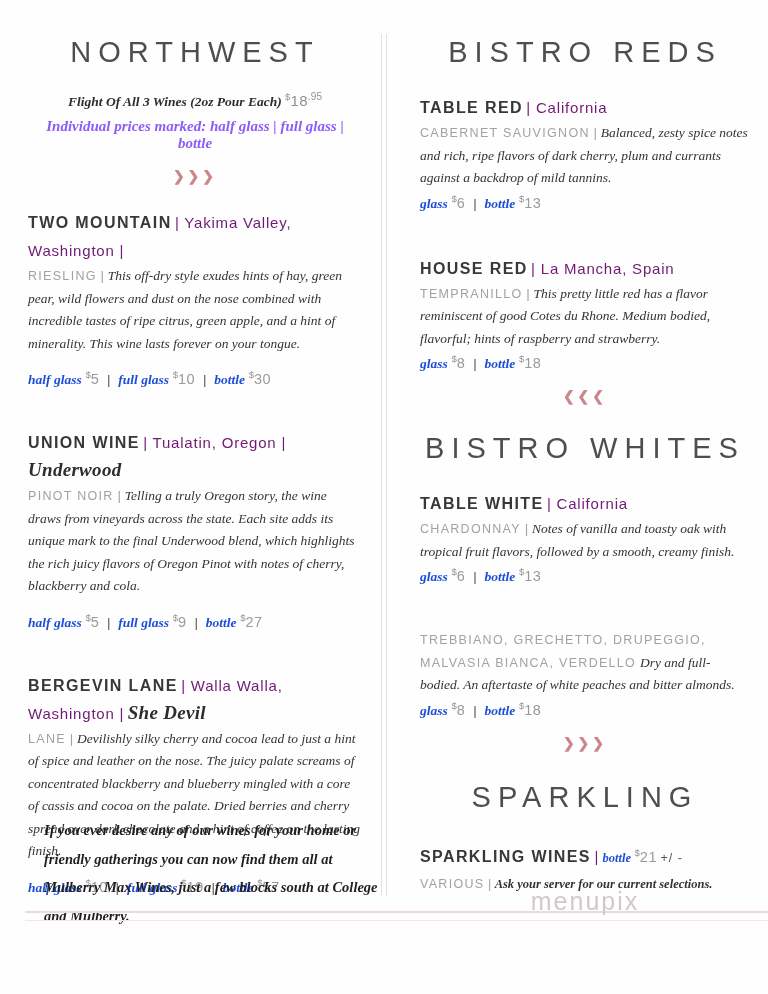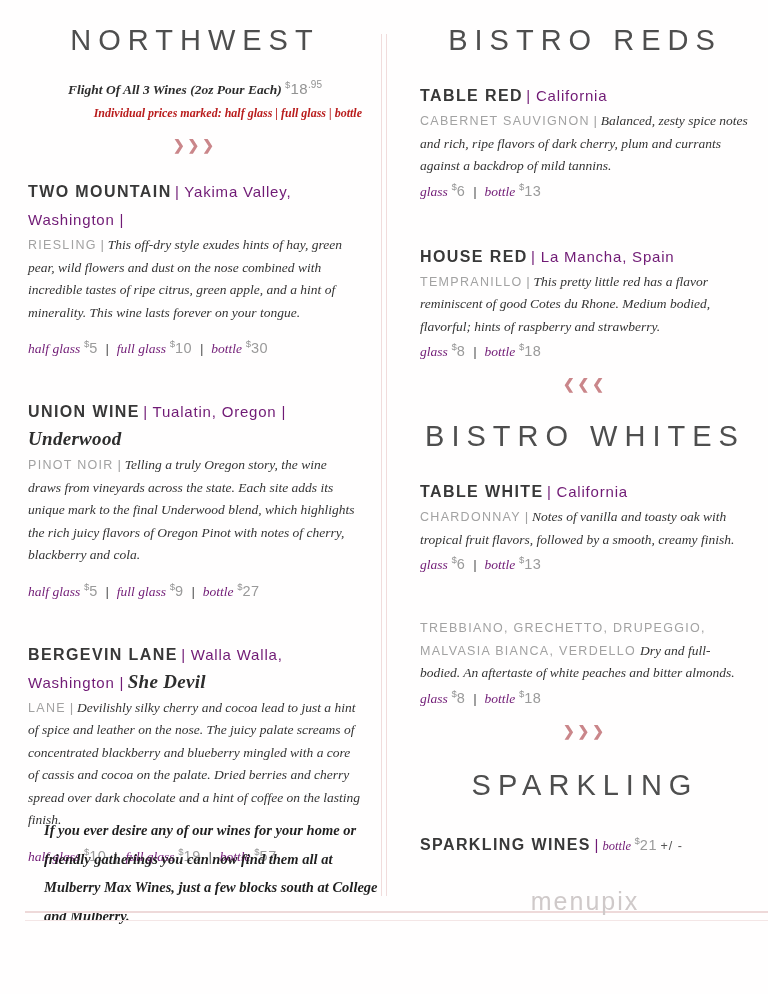--- a/index.html
+++ b/index.html
@@ -1,32 +1,32 @@
 <!DOCTYPE html>
 <html><head>
 <meta charset="utf-8">
 <style>
   html,body{margin:0;padding:0;background:#ffffff;}
   .page{position:relative;width:768px;height:994px;background:#fffefe;overflow:hidden;
         font-family:"Liberation Sans",sans-serif;color:#3a3a3a;}
 
   
-  .col{position:absolute;top:24px;}
+  .col{position:absolute;top:36px;}
   .col-left{left:28px;width:334px;}
   .col-right{left:420px;width:330px;}
 
   
   .section-header{font-family:"Liberation Sans",sans-serif;font-weight:200;
     font-size:29px;letter-spacing:7px;color:#4e4e4e;text-align:center;margin:0;}
 
   
   .flight{margin-top:22px;text-align:center;font-family:"Liberation Serif",serif;
     font-style:italic;font-weight:bold;font-size:13.5px;color:#2d2d2d;}
-  .subnote{margin-top:8px;text-align:right;font-family:"Liberation Serif",serif;
-    font-style:italic;font-weight:bold;font-size:12px;color:#b91c1c;}
+  .subnote{margin-top:8px;text-align:center;font-family:"Liberation Serif",serif;
+    font-style:italic;font-weight:bold;font-size:15px;color:#8b5cf6;}
   .num{font-family:"Liberation Sans",sans-serif;font-style:normal;font-weight:normal;
     color:#929292;font-size:15px;letter-spacing:.5px;}
   .cur{font-family:"Liberation Sans",sans-serif;font-style:normal;font-weight:normal;
     color:#929292;font-size:9.5px;vertical-align:6px;}
   .dec{font-family:"Liberation Sans",sans-serif;font-style:normal;font-weight:normal;
     color:#929292;font-size:10px;vertical-align:6px;}
 
   
   .arrows{text-align:center;color:#ca868a;font-size:14px;font-weight:bold;
     letter-spacing:3px;margin-top:16px;}
@@ -42,21 +42,21 @@
     color:#2d2d2d;font-size:19px;letter-spacing:.3px;}
   .wbody{font-size:13.5px;line-height:22.5px;}
   .varietal{font-family:"Liberation Sans",sans-serif;color:#a2a2a2;
     letter-spacing:1.3px;font-size:12.5px;}
   .vsep{color:#a2a2a2;}
   .desc{font-family:"Liberation Serif",serif;font-style:italic;color:#333;}
 
   
   .prices{margin-top:14px;font-size:13.5px;}
   .prices-tight{margin-top:3px;}
-  .plabel{font-family:"Liberation Serif",serif;font-style:italic;font-weight:normal;color:#701a75;}
+  .plabel{font-family:"Liberation Serif",serif;font-style:italic;font-weight:bold;color:#1d4ed8;}
   .pnum{font-family:"Liberation Sans",sans-serif;color:#9a9a9a;font-size:14.5px;letter-spacing:.5px;}
   .psep{color:#555;padding:0 4px;}
   .pnote{color:#555;font-size:12.5px;letter-spacing:1px;}
 
   
   .sparkrow{font-size:12.5px;line-height:26px;}
 
   
   .footer-note{position:absolute;left:44px;top:816px;width:342px;
     font-family:"Liberation Serif",serif;font-style:italic;font-weight:bold;
@@ -247,20 +247,25 @@
     <h1 class="section-header" style="margin-top:30px;">SPARKLING</h1>
 
     <div class="wine wine-first">
       <div class="sparkrow">
         <span class="wname">SPARKLING WINES</span>
         <span class="wloc">|</span>
         <span class="plabel">bottle</span>
         <span class="cur">$</span><span class="pnum">21</span>
         <span class="pnote">+/ -</span>
       </div>
+      <div class="sparkrow">
+        <span class="varietal">VARIOUS</span>
+        <span class="vsep">|</span>
+        <span class="desc" style="font-weight:bold;">Ask your server for our current selections.</span>
+      </div>
     </div>
   </div>
 
   <div class="watermark">menupix</div>
   <div class="h-rule-1"></div>
   <div class="h-rule-2"></div>
 
 </div>
 
 </body></html>

